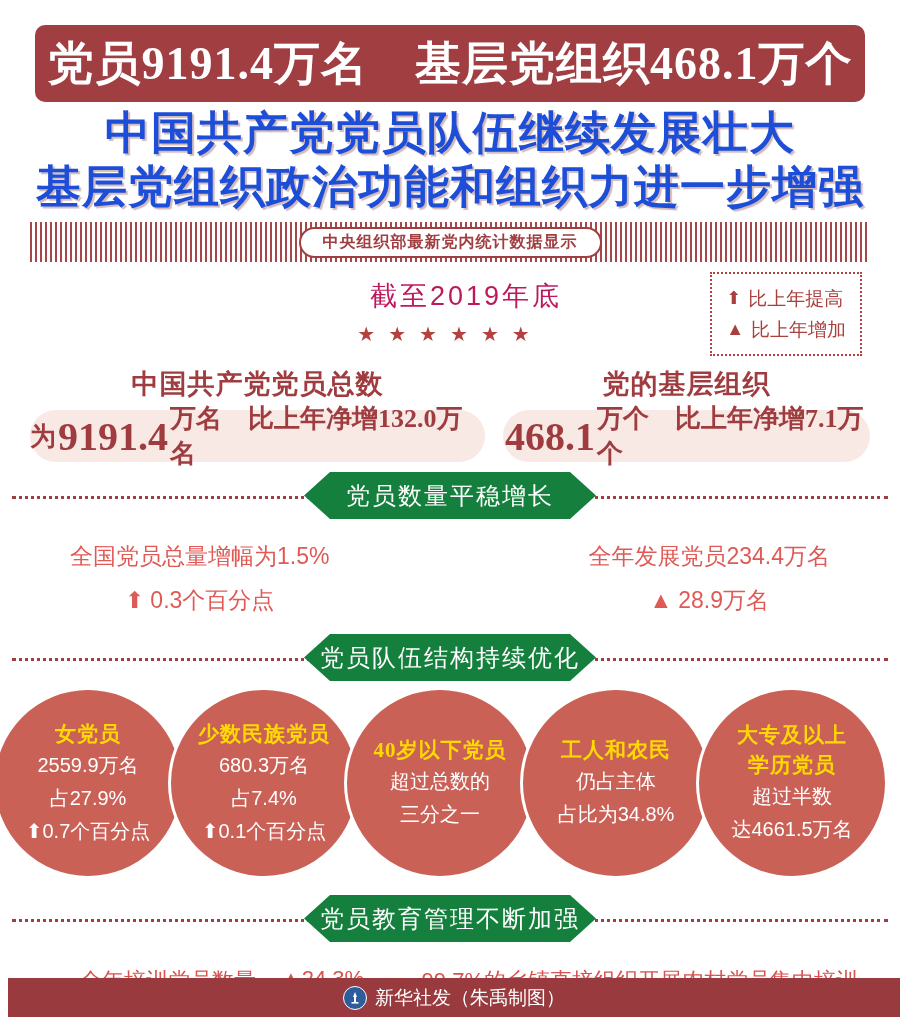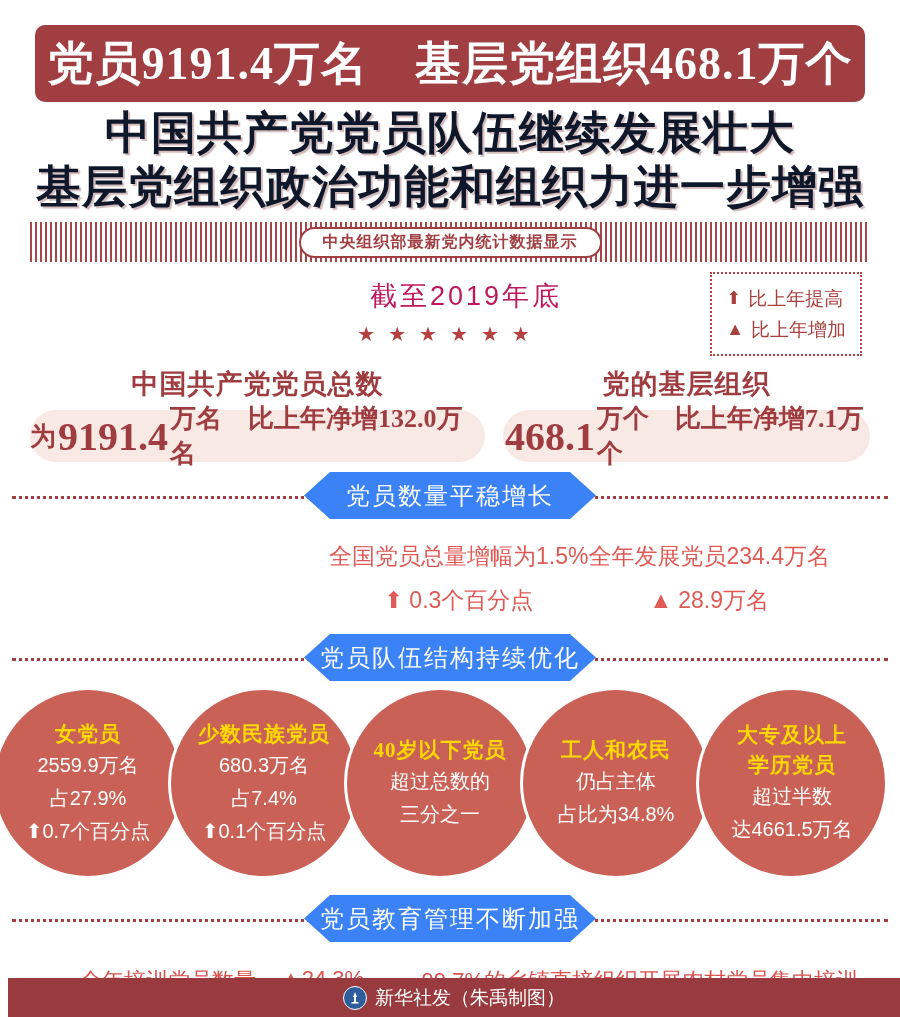--- a/index.html
+++ b/index.html
@@ -9,21 +9,21 @@
   }
   
   .banner-top{
     margin:25px 35px 0;height:77px;background:#a03e42;border-radius:10px;
     color:#fff;display:flex;align-items:center;justify-content:center;
     font-size:46px;font-weight:900;letter-spacing:1px;
     font-family:"Liberation Serif",serif;
   }
   
   .main-title{
-    margin-top:4px;text-align:center;color:#0f172a;font-weight:900;
+    margin-top:4px;text-align:center;color:#1d4ed8;font-weight:900;
     font-size:45px;line-height:54px;font-family:"Liberation Serif",serif;
     text-shadow:2px 2px 1px rgba(128,56,58,.35);letter-spacing:1px;
   }
   
   .barcode{
     margin:8px 30px 0;height:40px;position:relative;
     background:repeating-linear-gradient(90deg,#a5474a 0 2px,#ffffff 2px 5px);
     display:flex;align-items:center;justify-content:center;
   }
   .source-badge{
@@ -55,27 +55,27 @@
   }
   .pill .big{font-size:40px;margin:0 2px;}
   
   .section-head{position:relative;height:47px;display:flex;align-items:center;justify-content:center;}
   .section-head::before{
     content:"";position:absolute;left:12px;right:12px;top:50%;
     border-top:3px dotted #a03e42;
   }
   .sh-1{margin-top:10px;} .sh-2{margin-top:18px;} .sh-3{margin-top:16px;}
   .section-banner{
-    position:relative;background:#3b82f6;color:#fff;width:292px;height:47px;
+    position:relative;background:#15803d;color:#fff;width:292px;height:47px;
     display:flex;align-items:center;justify-content:center;font-size:24px;letter-spacing:2px;
     clip-path:polygon(0 50%,26px 0,calc(100% - 26px) 0,100% 50%,calc(100% - 26px) 100%,26px 100%);
   }
   
   .stats-row{
-    display:flex;justify-content:flex-end;margin:22px 70px 0;
+    display:flex;justify-content:space-between;margin:22px 70px 0;
     color:#e05a55;font-size:23px;text-align:center;
   }
   .stat-line2{margin-top:13px;}
   .stat-icon{margin-right:6px;}
   
   .circles{display:flex;justify-content:flex-start;margin-top:6px;}
   .circle{
     width:186px;height:186px;border-radius:50%;background:#ca6156;
     border:3px solid #fff;margin:0 -8px;position:relative;
     display:flex;flex-direction:column;align-items:center;justify-content:center;text-align:center;

